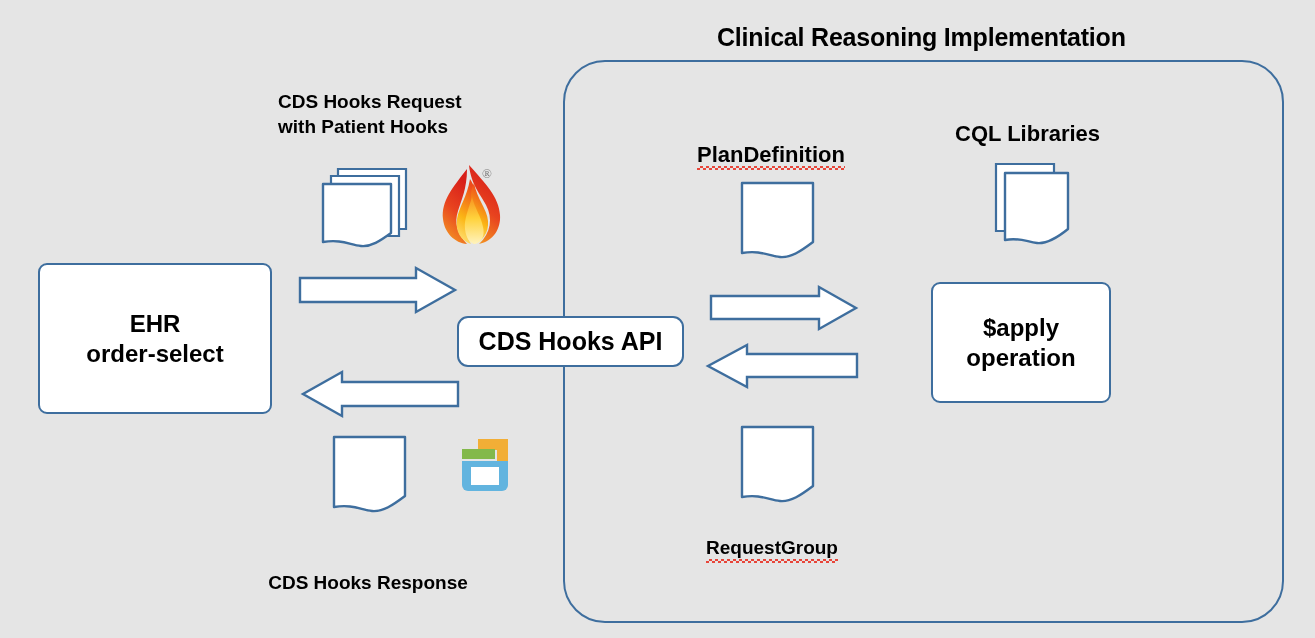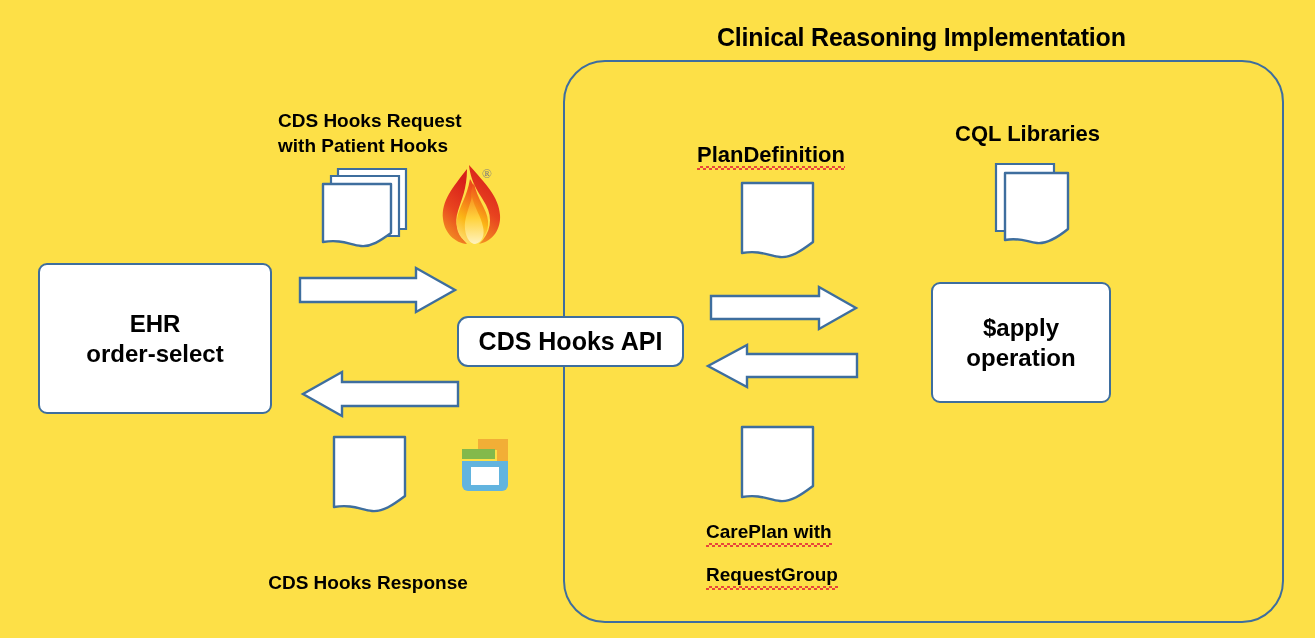--- a/index.html
+++ b/index.html
@@ -5,21 +5,21 @@
 <style>
   html,body{margin:0;padding:0;background:#ffffff;}
   body{
     font-family:"Liberation Sans", sans-serif;
     color:#000000;
   }
   #canvas{
     position:relative;
     width:1315px;
     height:638px;
-    background:#fde047;
+    background:#e5e5e5;
     overflow:hidden;
   }
   .abs{position:absolute;}
 
   
   .title{
     font-size:25px;
     font-weight:bold;
     letter-spacing:-0.2px;
     white-space:nowrap;
@@ -95,21 +95,21 @@
 </style>
 </head>
 <body>
 
 <div id="canvas">
 
   <div class="abs title" style="left:717px; top:23px;">Clinical Reasoning Implementation</div>
 
   <div class="abs bigbox" style="left:563px; top:60px; width:721px; height:563px;"></div>
 
-  <div class="abs caption" style="left:278px; top:108px; width:250px; text-align:left;">
+  <div class="abs caption" style="left:278px; top:89px; width:250px; text-align:left;">
     <div>CDS Hooks Request</div>
     <div>with Patient Hooks</div>
   </div>
 
   <div class="abs" style="left:318px; top:163px;">
     <svg width="100" height="92" viewBox="0 0 100 92">
       <path d="M20 6 H88 V66 H20 Z" fill="#ffffff" stroke="#3E6E9E" stroke-width="2.2"></path>
       <path d="M13 13 H81 V73 H13 Z" fill="#ffffff" stroke="#3E6E9E" stroke-width="2.2"></path>
       <path d="M5 21 H73 V70 C62 78 53 84 43 83 C32 82 24 76 5 79 Z" fill="#ffffff" stroke="#3E6E9E" stroke-width="2.4" stroke-linejoin="round"></path>
     </svg>
@@ -228,21 +228,18 @@
     </div>
   </div>
 
   <div class="abs" style="left:739px; top:424px;">
     <svg width="80" height="85" viewBox="0 0 80 85">
       <path d="M3 3 H74 V62 C62 71 52 78 41 77 C30 76 22 70 3 73 Z" fill="#ffffff" stroke="#3E6E9E" stroke-width="2.4" stroke-linejoin="round"></path>
     </svg>
   </div>
 
   <div class="abs" style="left:706px; top:519px; text-align:left;">
-    <div style="line-height:26px;">
-      <span class="caption squig">CarePlan with</span>
-    </div>
     <div style="line-height:26px; margin-top:16px;text-decoration:underline;">
       <span class="caption squig">RequestGroup</span>
     </div>
   </div>
 
 </div>
 
 </body></html>

